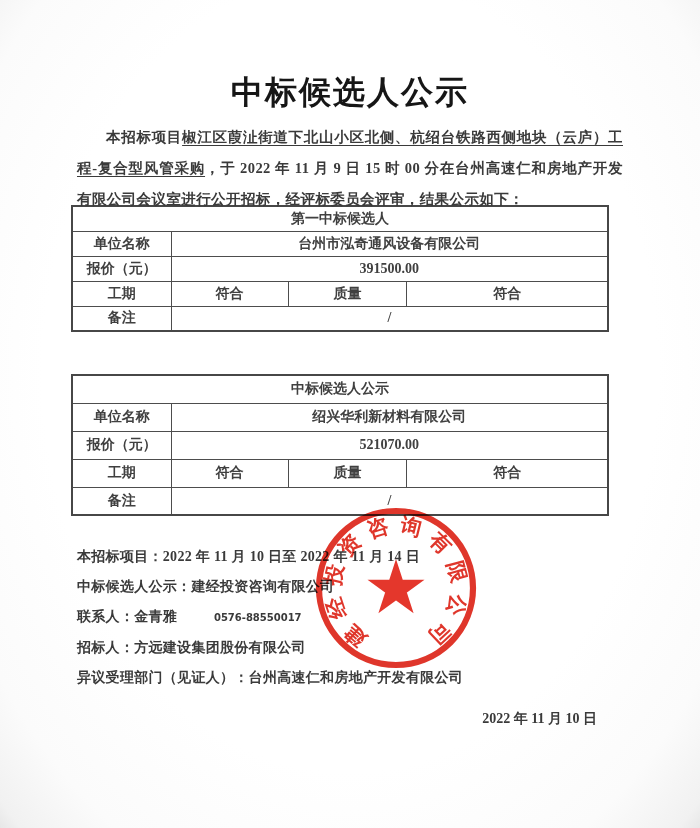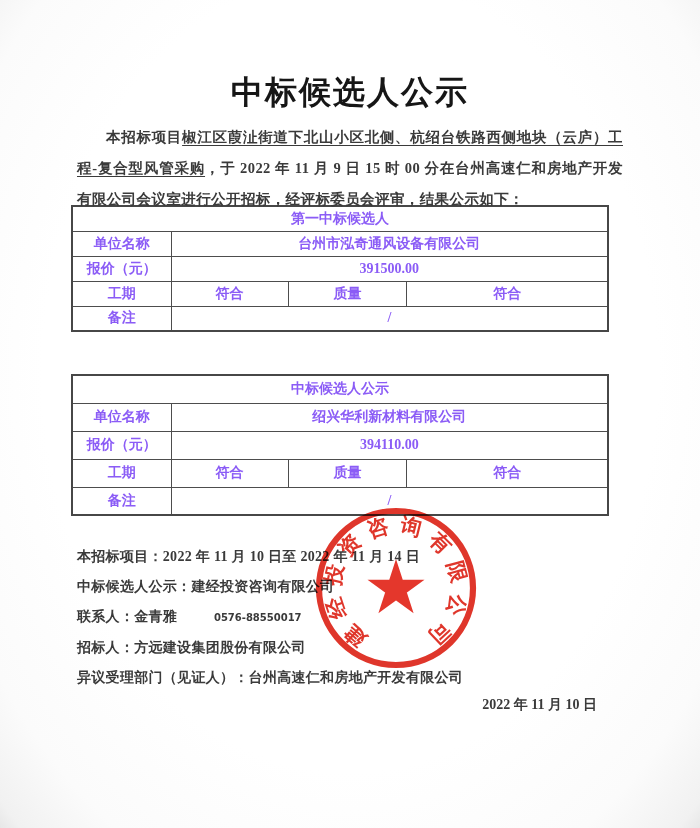--- a/index.html
+++ b/index.html
@@ -41,39 +41,39 @@
     table-layout: fixed;
     border: 2px solid #474747;
   }
   table.t1 { margin-top: -10px; }
   table.t2 { margin-top: 42px; }
   table.ct td {
     border: 1.6px solid #4d4d4d;
     text-align: center;
     vertical-align: middle;
     font-size: 14px;
-    color: #8b5cf6;
+    color: #404040;
     padding: 0 4px;
     overflow: hidden;
     white-space: nowrap;
   }
   table.t1 td { height: 25px; }
   table.t2 td { height: 28px; }
   col.c1 { width: 18.5%; } col.c2 { width: 21.8%; }
   col.c3 { width: 22.2%; } col.c4 { width: 37.5%; }
 
   .footer { margin-top: 26px; font-size: 14px; line-height: 30px; color: #3a3a3a; }
   .footer-line { white-space: nowrap; letter-spacing: 0.3px; }
   .num {
     font-family: "DejaVu Sans", "Liberation Sans", sans-serif;
     font-size: 10px; font-weight: bold; letter-spacing: 0; margin-left: 33px;
   }
 
   .sign-date {
-    margin-top: 2px;
+    margin-top: 16px;
     padding-right: 26px;
     text-align: right;
     font-size: 14px; line-height: 20px;
     color: #3a3a3a;
   }
 
   .stamp {
     position: absolute;
     left: 311px; top: 503px;
     width: 170px; height: 170px;
@@ -137,21 +137,21 @@
     <tbody>
       <tr>
         <td colspan="4">中标候选人公示</td>
       </tr>
       <tr>
         <td>单位名称</td>
         <td colspan="3">绍兴华利新材料有限公司</td>
       </tr>
       <tr>
         <td>报价（元）</td>
-        <td colspan="3">394110.00</td>
+        <td colspan="3">521070.00</td>
       </tr>
       <tr>
         <td>工期</td>
         <td>符合</td>
         <td>质量</td>
         <td>符合</td>
       </tr>
       <tr>
         <td>备注</td>
         <td colspan="3">/</td>

